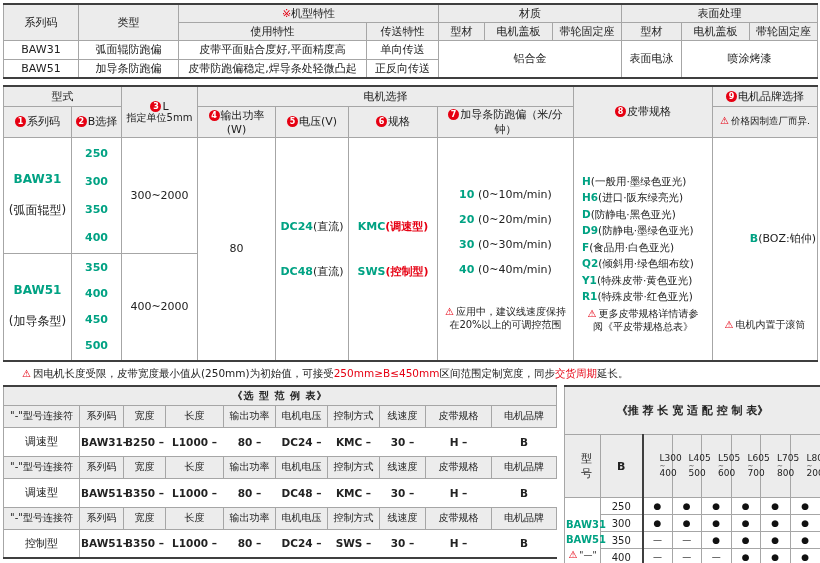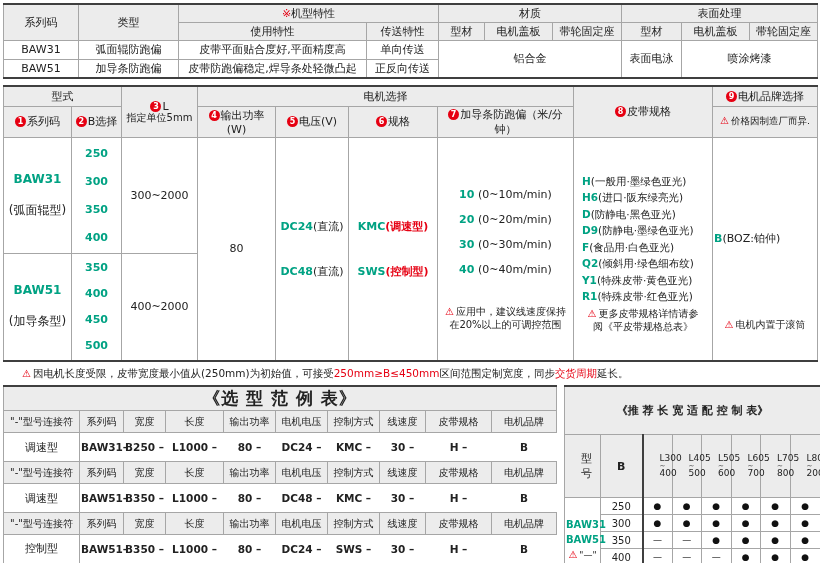--- a/index.html
+++ b/index.html
@@ -49,21 +49,21 @@
   .belt-list .teal { font-weight:bold; }
 
   .widthnote { font-size:10.5px; margin:5px 0 4px 19px; white-space:nowrap; color:#222; }
 
   .bottom { display:flex; align-items:flex-start; margin-top:2px; }
 
   
   .ex { width:553px; }
   .ex th { height:22px; font-size:10px; padding:0; }
   .ex td { height:29px; font-size:10.5px; }
-  .ex .title th { height:19px; font-size:17px; font-weight:bold; letter-spacing:1px; }
+  .ex .title th { height:19px; font-size:10px; font-weight:bold; letter-spacing:1px; }
   .ex td.nv { border-left:none; border-right:none; font-weight:bold; white-space:nowrap; }
   .ex td.lbl { font-size:11px; }
 
   
   .fit { width:256px; margin-left:7px; }
   .fit .title th { height:19px; font-size:11px; font-weight:bold; }
   .fit th { padding:16px; }
   .fit th.lcol { font-size:9px; line-height:9px; }
   .fit .tilde { display:block; font-size:7px; line-height:6px; }
   .fit td { height:17px; font-size:10px; }
@@ -214,21 +214,21 @@
             <div><span class="teal">R1</span><span>(特殊皮带·红色亚光)</span></div>
           </div>
           <div class="cell-note">
             <span class="warn">⚠</span><span>更多皮带规格详情请参</span><br>
             <span>阅《平皮带规格总表》</span>
           </div>
         </div>
       </td>
       <td rowspan="2">
         <div class="vfill">
-          <div class="grow-center" style="align-items:flex-start">
+          <div class="grow-center" style="align-items:flex-end">
             <div><span class="teal">B</span><span>(BOZ:铂仲)</span></div>
           </div>
           <div class="cell-note">
             <span class="warn">⚠</span><span>电机内置于滚筒</span>
           </div>
         </div>
       </td>
     </tr>
     <tr style="height:108px">
       <td>

